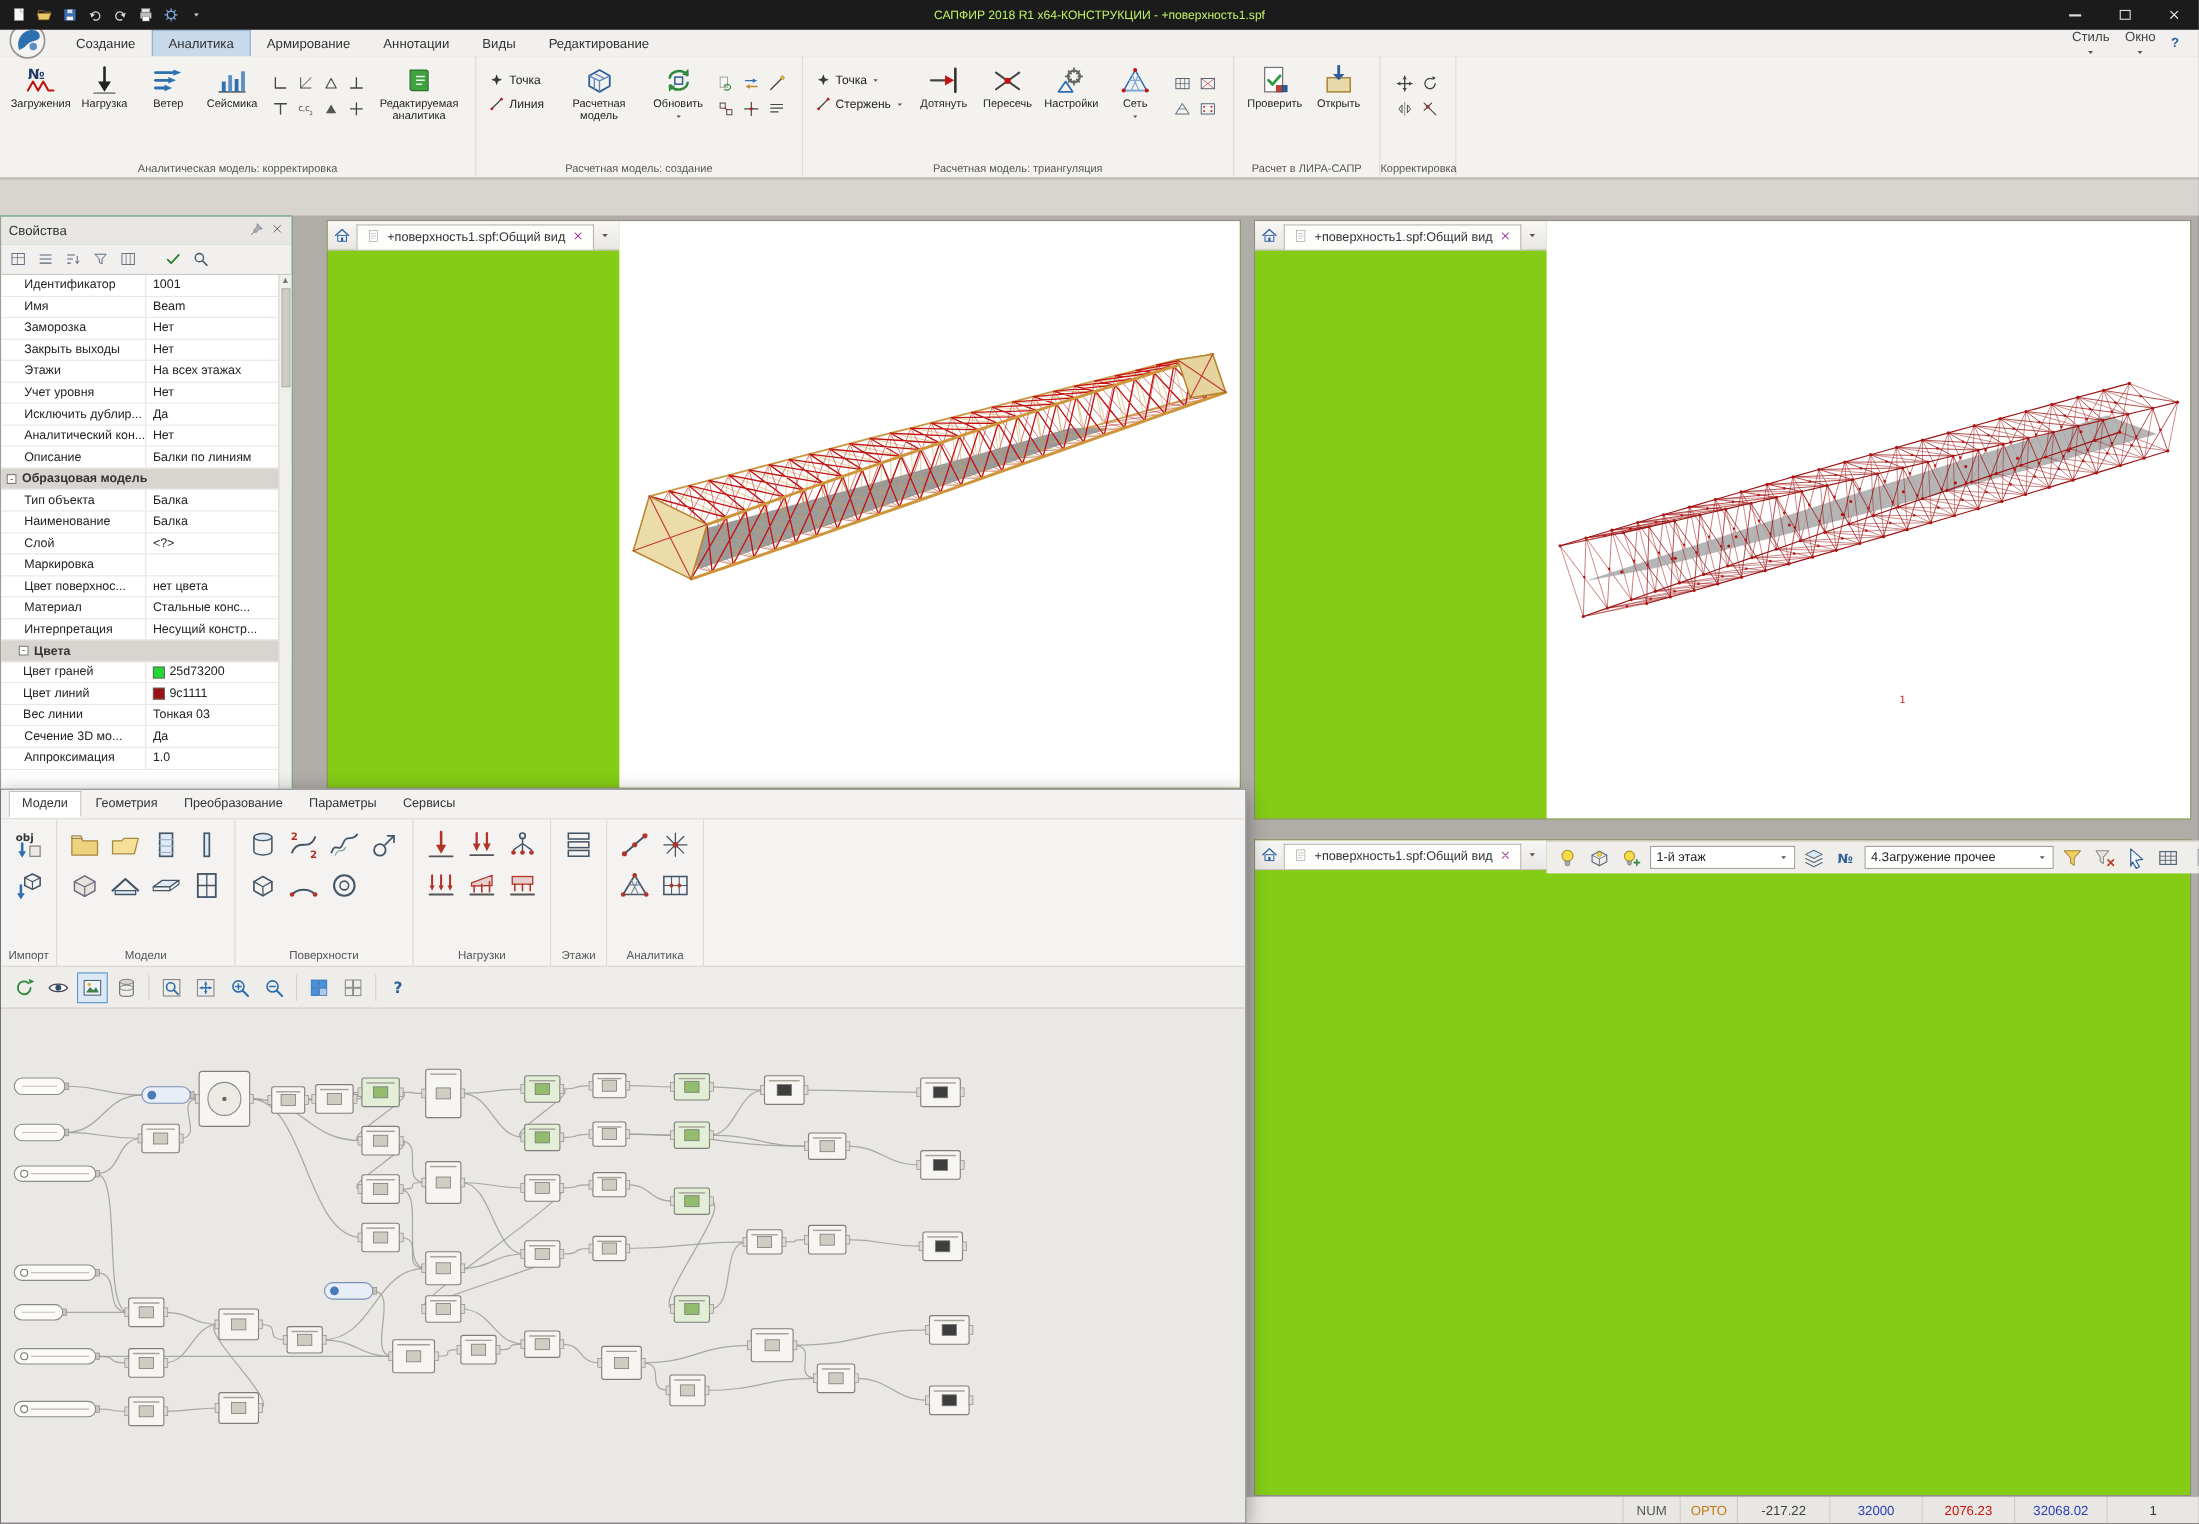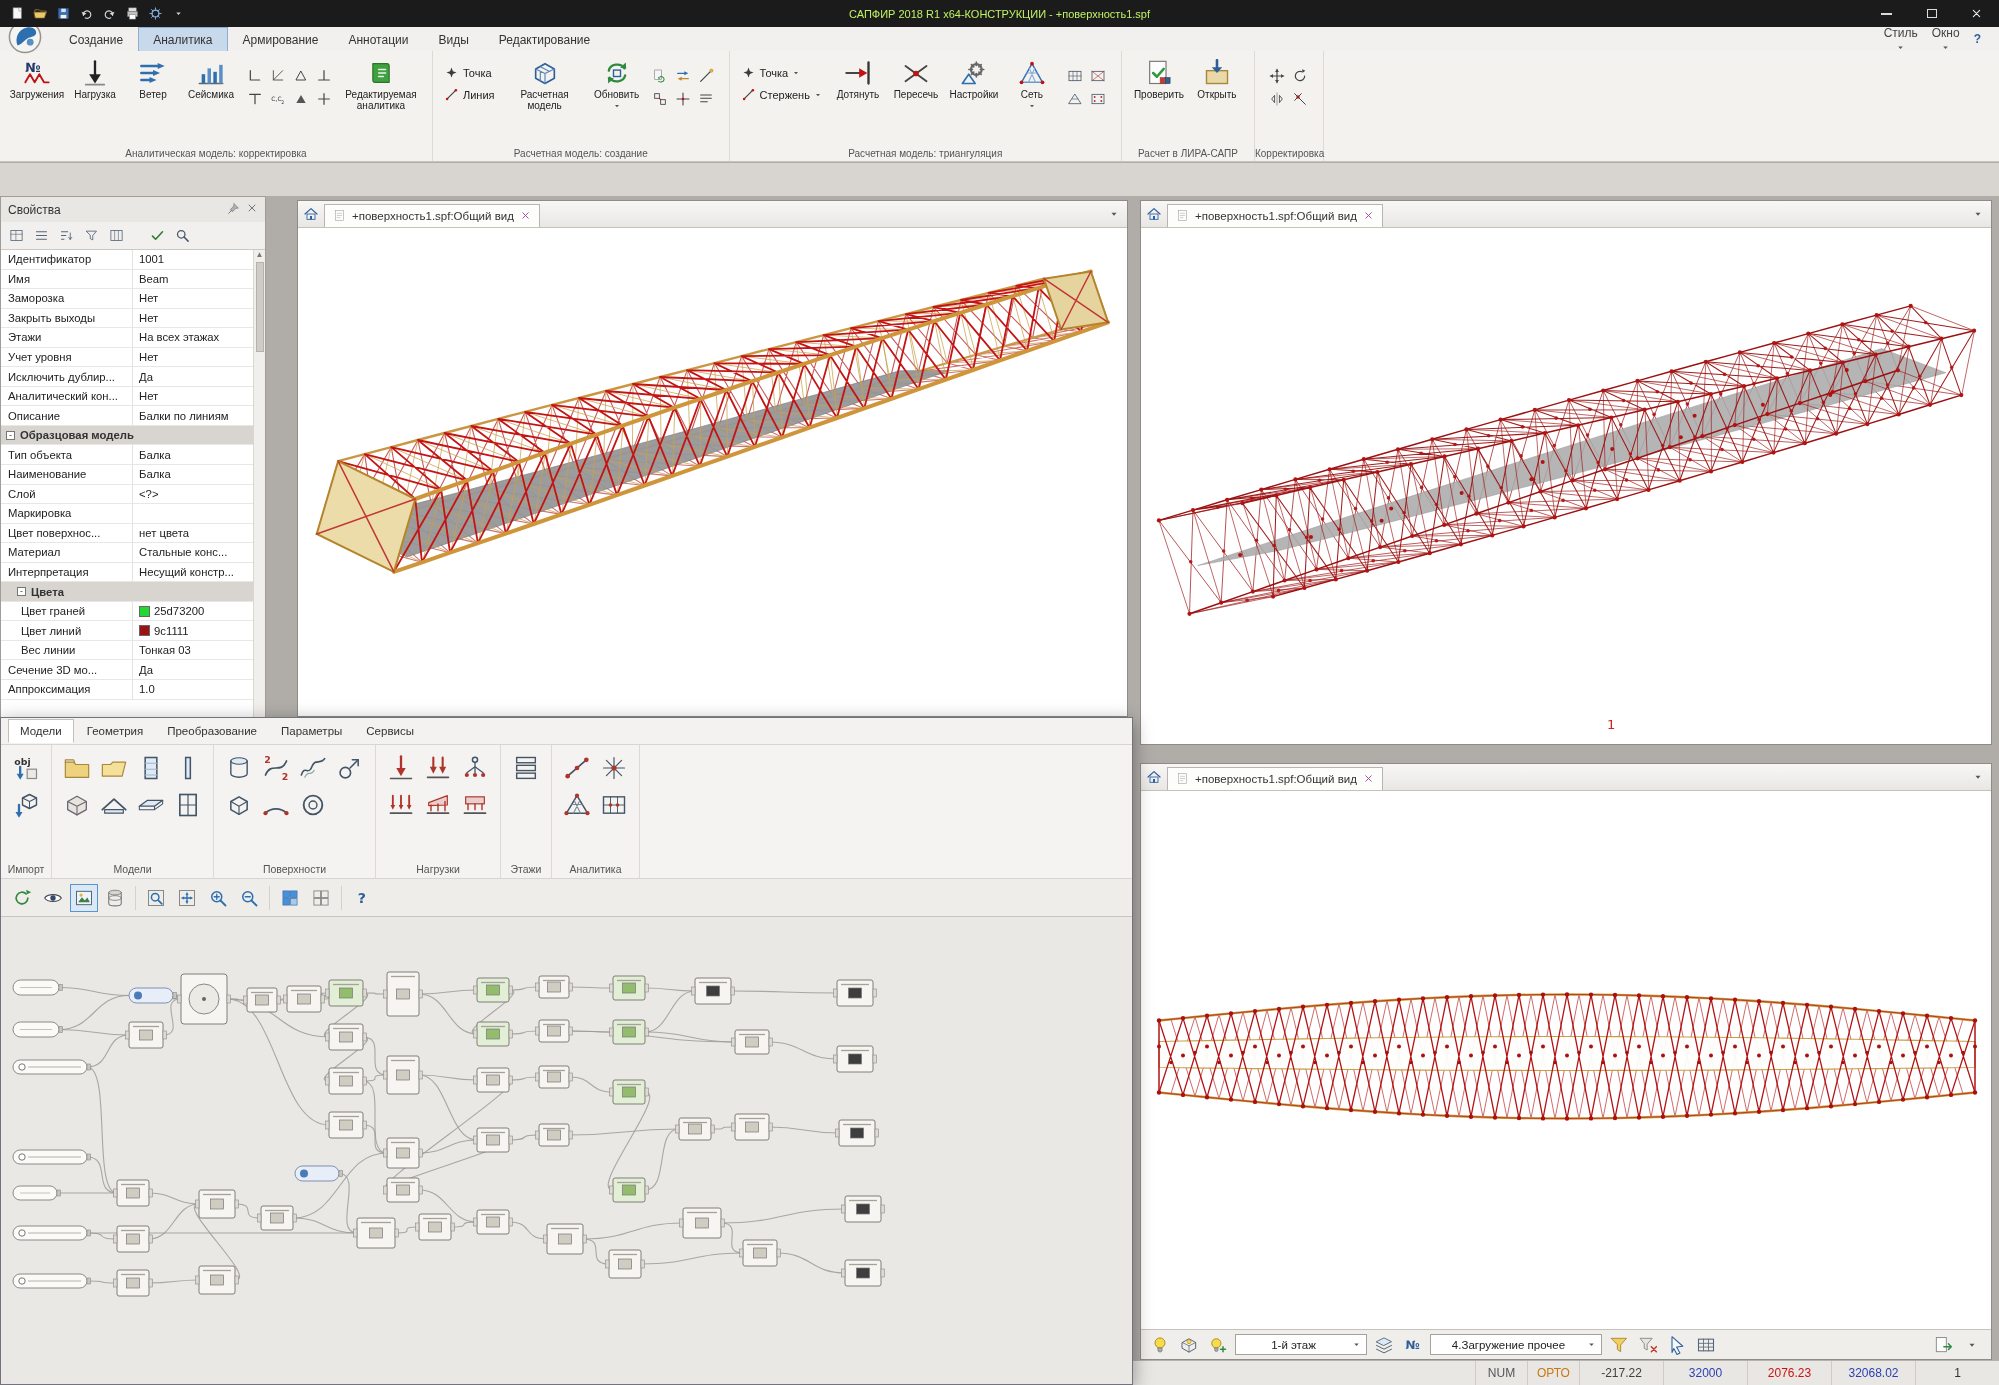--- a/index.html
+++ b/index.html
@@ -45,32 +45,32 @@
   
   .props{position:absolute;left:0;top:196px;width:266px;height:561px;background:#22c55e;
          border:1px solid #a09d99;display:flex;flex-direction:column;z-index:10;}
   .props-hdr{height:25px;display:flex;align-items:center;gap:6px;padding:0 7px;font-size:12px;color:#333;background:#e9e7e4;}
   .props-hdr .sp{margin-left:auto;display:flex;gap:6px;align-items:center;}
   .props-tools{height:28px;display:flex;align-items:center;gap:4px;padding:0 5px;border-bottom:1px solid #ccc9c4;background:#f2f0ee;}
   .ptool{width:21px;height:21px;display:flex;align-items:center;justify-content:center;}
   .ptool.gap{margin-left:16px;}
   .pgrid{flex:1;background:#fff;position:relative;overflow:hidden;}
   .prow{display:flex;height:19.55px;border-bottom:1px solid #e9e7e3;font-size:11.3px;align-items:center;}
-  .prow .pl{width:132px;padding-left:7px;color:#222;border-right:1px solid #e5e3df;overflow:hidden;white-space:nowrap;flex:none;height:100%;display:flex;align-items:center;}
+  .prow .pl{width:132px;padding-left:21px;color:#222;border-right:1px solid #e5e3df;overflow:hidden;white-space:nowrap;flex:none;height:100%;display:flex;align-items:center;}
   .prow .pl.ind{padding-left:20px;}
   .prow .pv{flex:1;padding-left:6px;display:flex;align-items:center;gap:4px;overflow:hidden;white-space:nowrap;}
   .prow.section{background:#d8d5d1;font-weight:bold;color:#333;gap:5px;padding-left:5px;}
   .prow.section.sub{padding-left:16px;}
   .minusbox{width:9px;height:9px;border:1px solid #777;background:#fff;font-size:9px;line-height:7px;text-align:center;color:#444;font-weight:normal;flex:none;}
   .swatch{width:11px;height:11px;border:1px solid #666;flex:none;}
   .pscroll{position:absolute;right:0;top:0;bottom:0;width:12px;background:#f0efec;border-left:1px solid #dad7d2;
            display:flex;flex-direction:column;align-items:center;font-size:8px;color:#777;}
   .pthumb{width:8px;height:90px;background:#cfccc7;border:1px solid #b5b2ad;margin-top:3px;}
   
-  .viewport{position:absolute;background:#ec4899;border:1px solid #8f8c88;display:flex;flex-direction:column;z-index:5;text-align:center;}
+  .viewport{position:absolute;background:#84cc16;border:1px solid #8f8c88;display:flex;flex-direction:row;z-index:5;}
   .vtabbar{height:27px;background:linear-gradient(#f8f7f6,#e9e7e4);border-bottom:1px solid #c5c2be;
            display:flex;align-items:center;padding:0 5px;gap:5px;flex:none;}
   .vhome{display:flex;align-items:center;}
   .vtab{display:flex;align-items:center;gap:6px;background:#fdfdfc;border:1px solid #b8b5b0;border-bottom:none;
         height:23px;margin-top:3px;padding:0 8px;font-size:11.5px;color:#333;}
   .vdrop{margin-left:auto;display:flex;align-items:center;padding-right:3px;}
   .vcanvas{flex:1;position:relative;overflow:hidden;background:#fff;}
   .vcanvas svg{position:absolute;left:0;top:0;width:100%;height:100%;}
   .vp3bar{height:30px;flex:none;background:#f0eeeb;border-top:1px solid #c5c2be;display:flex;align-items:center;gap:5px;padding:0 7px;}
   .ibtn{width:24px;height:24px;display:flex;align-items:center;justify-content:center;}

